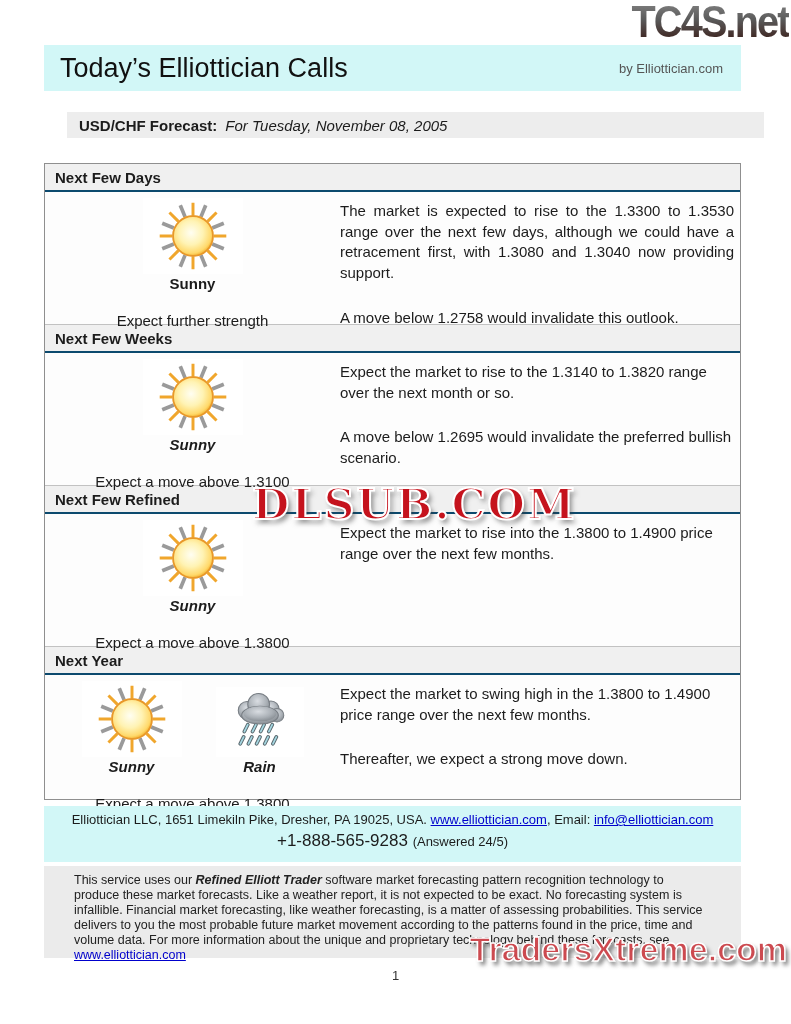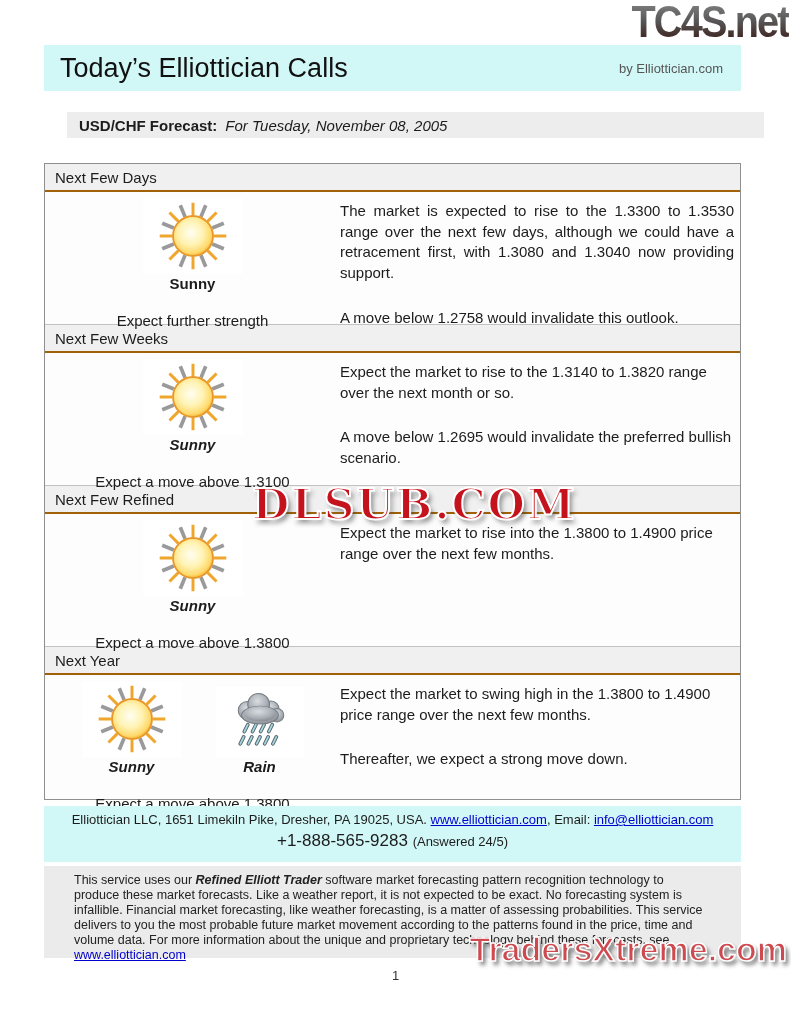--- a/index.html
+++ b/index.html
@@ -21,22 +21,22 @@
 
   
   .forecast-bar{position:absolute;left:44px;top:112px;width:697px;height:26px;background:var(--bar-gray,#ededed);
                 display:flex;align-items:center;box-sizing:border-box;padding-left:12px;font-size:15px;margin-left:23px;}
   .forecast-bar b{font-weight:bold;}
   .forecast-bar i{font-style:italic;margin-left:8px;}
 
   
   .main-box{position:absolute;left:44px;top:163px;width:697px;height:637px;border:1px solid #8f8f8f;
             box-sizing:border-box;background:#fdfdfd;}
-  .section-header{background:var(--header-gray,#f0f0f0);font-weight:normal;font-size:15px;
-                  padding:5px 0 4px 10px;border-bottom:2px solid #a16207;}
+  .section-header{background:var(--header-gray,#f0f0f0);font-weight:bold;font-size:15px;
+                  padding:5px 0 4px 10px;border-bottom:2px solid #0c4a6e;}
   .section + .section .section-header{border-top:1px solid #c2c2c2;}
   .section-content{display:flex;height:132px;box-sizing:border-box;padding-top:6px;}
   .section:last-child .section-content{height:126px;}
   .left-col{width:295px;display:flex;flex-direction:column;align-items:center;}
   .icon-row{display:flex;gap:34px;align-items:flex-end;}
   .icon-stack{display:flex;flex-direction:column;align-items:center;}
   .icon-box{background:#fff;padding:1px 10px;}
   .icon-box svg{display:block;}
   .cond{font-weight:bold;font-size:15px;margin-top:1px;}
   .cond.it{font-style:italic;}

